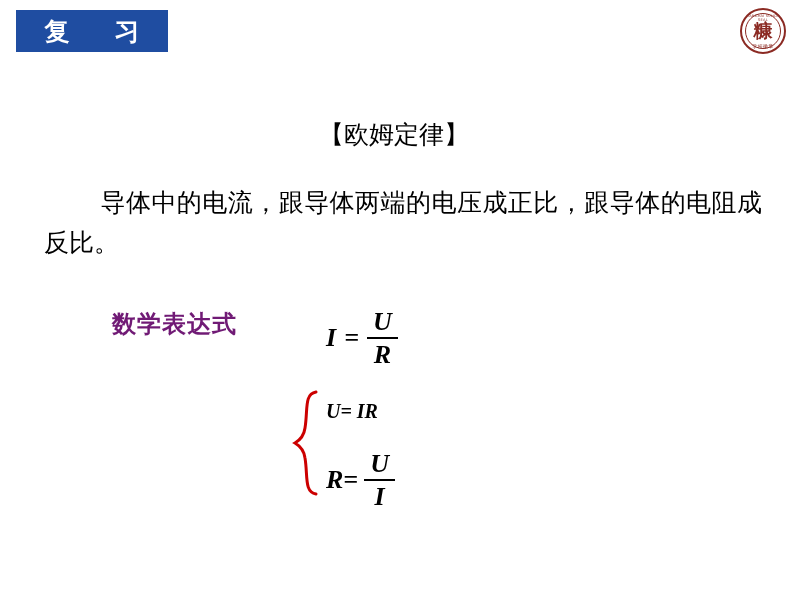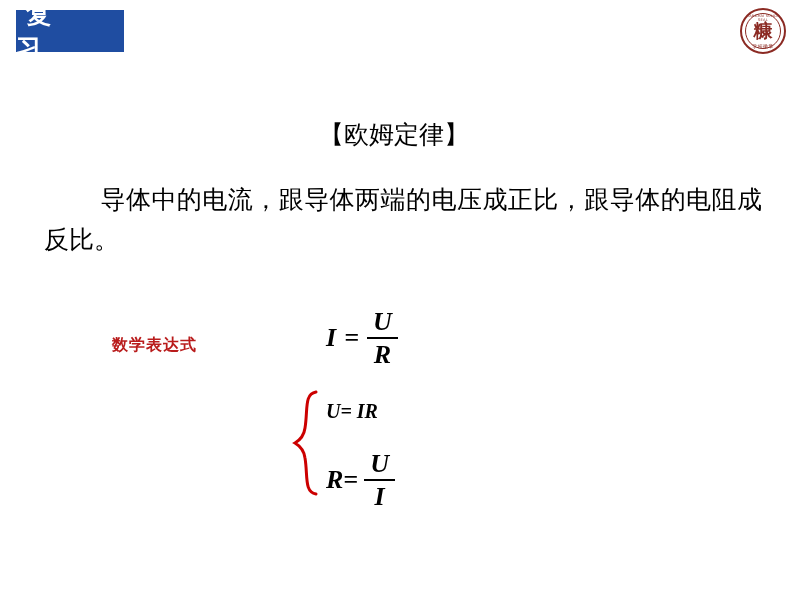--- a/index.html
+++ b/index.html
@@ -13,21 +13,21 @@
     font-family: "Liberation Serif", serif;
     overflow: hidden;
     position: relative;
   }
 
   
   .header-banner {
     position: absolute;
     left: 16px;
     top: 10px;
-    width: 108px;
+    width: 152px;
     height: 42px;
     background: #1F4DA1;
     display: flex;
     align-items: center;
     justify-content: center;
   }
   .header-banner .banner-text {
     color: #ffffff;
     font-family: "DejaVu Sans", sans-serif;
     font-size: 25px;
@@ -110,39 +110,39 @@
     font-family: "DejaVu Sans", sans-serif;
     font-size: 25px;
     color: #000000;
   }
 
   .law-text {
     position: absolute;
     left: 44px;
     right: 38px;
     top: 182px;
-    font-family: Liberation Mono, monospace;
+    font-family: Liberation Sans, sans-serif;
     font-size: 25px;
     line-height: 40px;
     color: #000000;
     text-align: justify;
   }
   .law-text .indent {
     display: inline-block;
     width: 56px;
   }
 
   .formula-label {
     position: absolute;
     left: 112px;
-    top: 335px;
-    font-family: "DejaVu Sans", sans-serif;
-    font-size: 16px;
-    font-weight: bold;
-    color: #b91c1c;
+    top: 308px;
+    font-family: "DejaVu Sans", sans-serif;
+    font-size: 24px;
+    font-weight: bold;
+    color: #701a75;
     letter-spacing: 1px;
   }
 
   
   .math {
     font-family: "Liberation Serif", serif;
     font-style: italic;
     font-weight: bold;
     color: #000000;
   }

